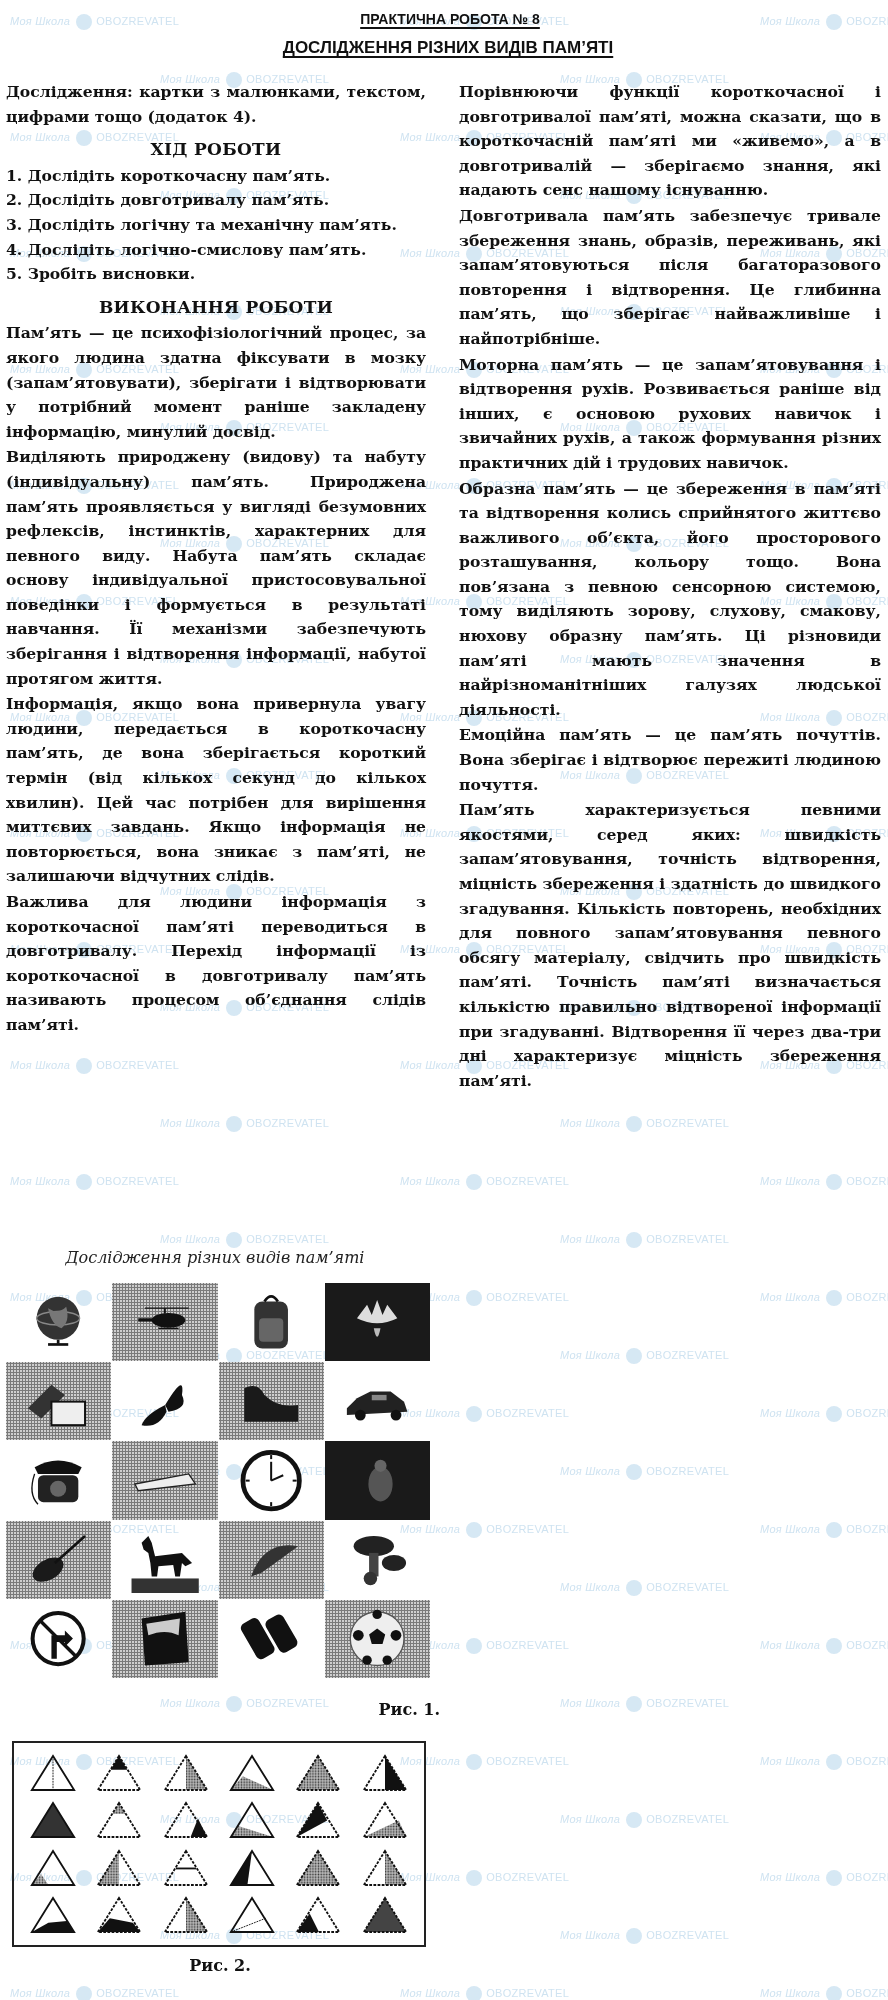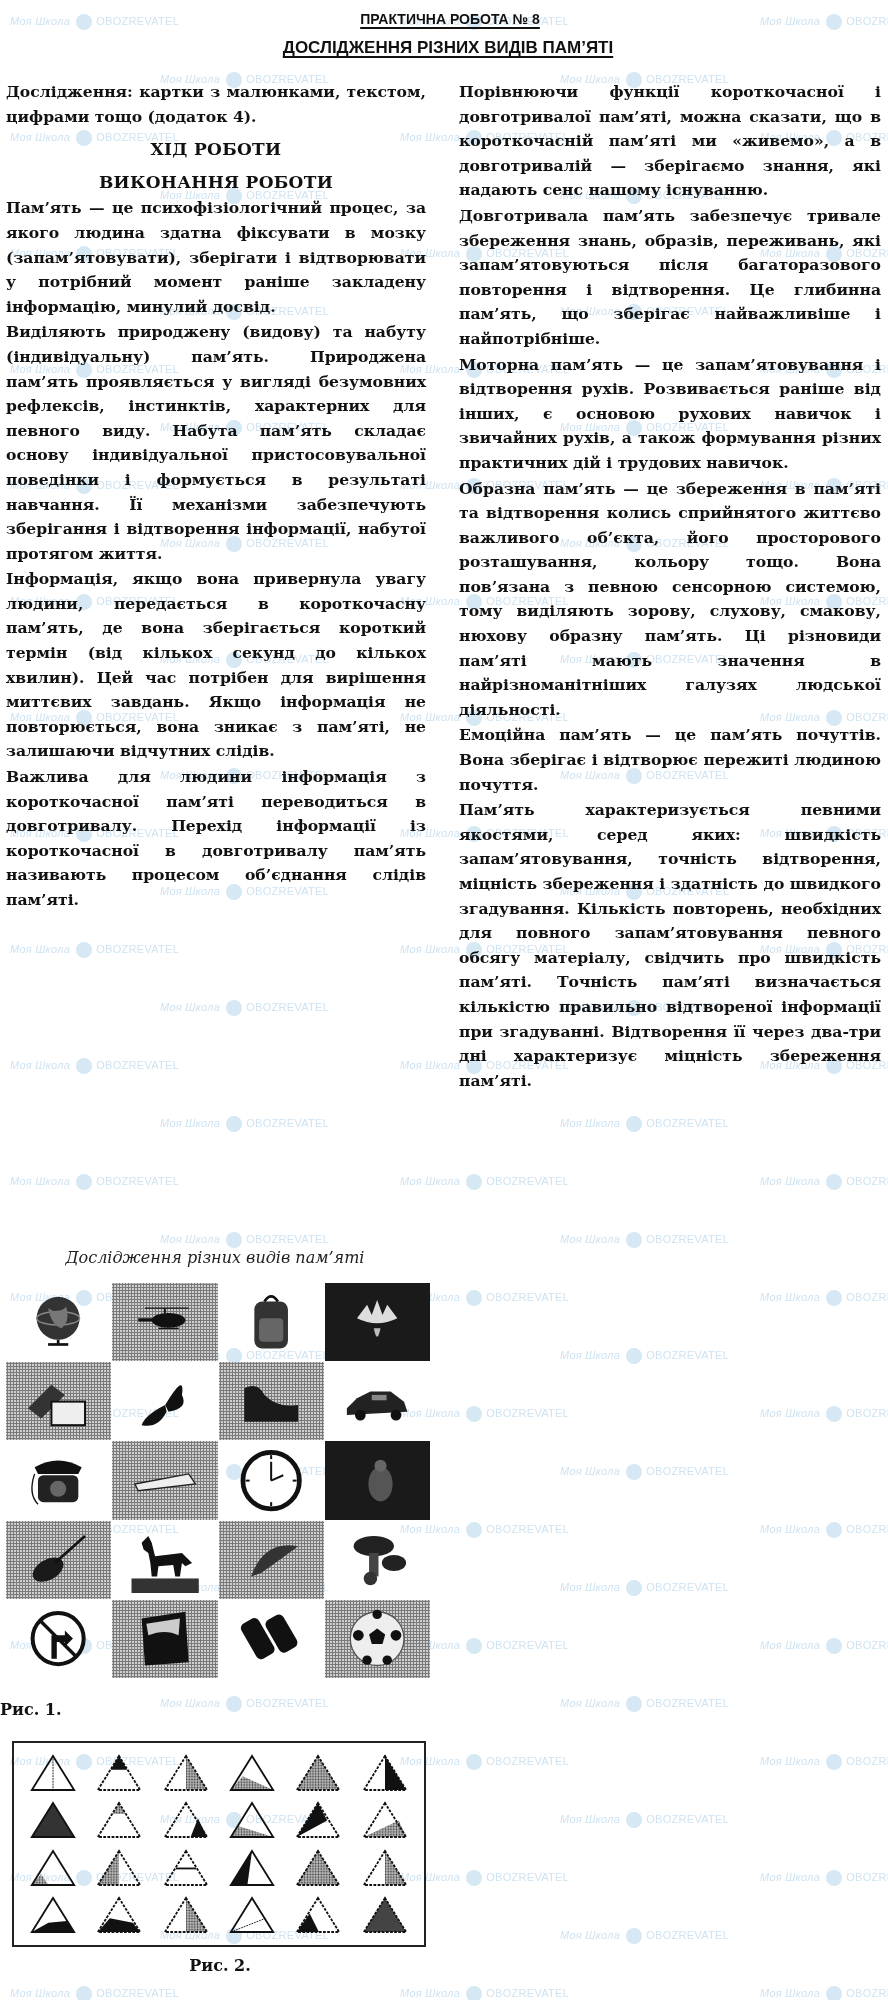--- a/index.html
+++ b/index.html
@@ -38,21 +38,21 @@
     font-style: italic; font-size: 16px; font-weight: normal; color: #222; }
 
   .fig1 { position: absolute; left: 6px; top: 1283px; width: 424px; height: 395px; z-index: 1;
           display: grid; grid-template-columns: repeat(4, 1fr); grid-template-rows: repeat(5, 1fr); gap: 1px; }
   .pic { position: relative; display: flex; align-items: center; justify-content: center; overflow: hidden; }
   .pic.dither { background-color: #cfcfcf;
     background-image: radial-gradient(#7a7a7a 1px, transparent 1.2px); background-size: 3px 3px; }
   .pic.dark { background: #1a1a1a; }
   .pic svg { width: 82%; height: 86%; }
 
-  .fig1-label { position: absolute; left: 0; top: 1700px; width: 440px; text-align: left; z-index: 1;
+  .fig1-label { position: absolute; left: 0; top: 1700px; width: 440px; text-align: right; z-index: 1;
                 font-weight: bold; font-size: 16px; }
   .fig2 { position: absolute; left: 12px; top: 1741px; width: 414px; height: 206px; z-index: 1;
           border: 2px solid #222; box-sizing: border-box;
           display: grid; grid-template-columns: repeat(6, 1fr); grid-template-rows: repeat(4, 1fr);
           padding: 6px 6px; }
   .tri { display: flex; align-items: center; justify-content: center; }
   .tri svg { width: 46px; height: 40px; }
   .fig2-label { position: absolute; left: 0; top: 1956px; width: 440px; text-align: center; z-index: 1;
                 font-weight: bold; font-size: 16px; }
 </style>
@@ -151,20 +151,27 @@
   </div>
 
 <div class="header">
   <div class="t1">ПРАКТИЧНА РОБОТА № 8</div>
   <div class="t2">ДОСЛІДЖЕННЯ РІЗНИХ ВИДІВ ПАМ’ЯТІ</div>
 </div>
 
 <div class="col left">
   <p><span class="lbl">Дослідження:</span><span> картки з малюнками, текстом, цифрами тощо (додаток 4).</span></p>
   <h3>ХІД РОБОТИ</h3>
+  <ol>
+    <li>1. Дослідіть короткочасну пам’ять.</li>
+    <li>2. Дослідіть довготривалу пам’ять.</li>
+    <li>3. Дослідіть логічну та механічну пам’ять.</li>
+    <li>4. Дослідіть логічно-смислову пам’ять.</li>
+    <li>5. Зробіть висновки.</li>
+  </ol>
   <h3>ВИКОНАННЯ РОБОТИ</h3>
   <p>Пам’ять — це психофізіологічний процес, за якого людина здатна фік­сувати в мозку (запам’ятовувати), зберігати і відтворювати у потрібний момент раніше закладену інформацію, минулий досвід.</p>
   <p>Виділяють природжену (видову) та набуту (індивідуальну) пам’ять. При­роджена пам’ять проявляється у виг­ляді безумовних рефлексів, інстинктів, характерних для певного виду. Набу­та пам’ять складає основу індивіду­альної пристосовувальної поведінки і формується в результаті навчання. Її механізми забезпечують зберігання і відтворення інформації, набутої про­тягом життя.</p>
   <p>Інформація, якщо вона привернула увагу людини, передається в корот­кочасну пам’ять, де вона зберігається короткий термін (від кількох секунд до кількох хвилин). Цей час потрібен для вирішення миттєвих завдань. Якщо інформація не повторюється, вона зникає з пам’яті, не залишаючи відчутних слідів.</p>
   <p>Важлива для людини інформація з короткочасної пам’яті переводиться в довготривалу. Перехід інформації із короткочасної в довготривалу пам’ять називають процесом об’єднання слідів пам’яті.</p>
 </div>
 
 <div class="col right">
   <p>Порівнюючи функції короткочасної і довготривалої пам’яті, можна ска­зати, що в короткочасній пам’яті ми «живемо», а в довготривалій — збері­гаємо знання, які надають сенс нашому існуванню.</p>
   <p>Довготривала пам’ять забезпечує три­вале збереження знань, образів, пере­живань, які запам’ятовуються після багаторазового повторення і відтворен­ня. Це глибинна пам’ять, що зберігає найважливіше і найпотрібніше.</p>

